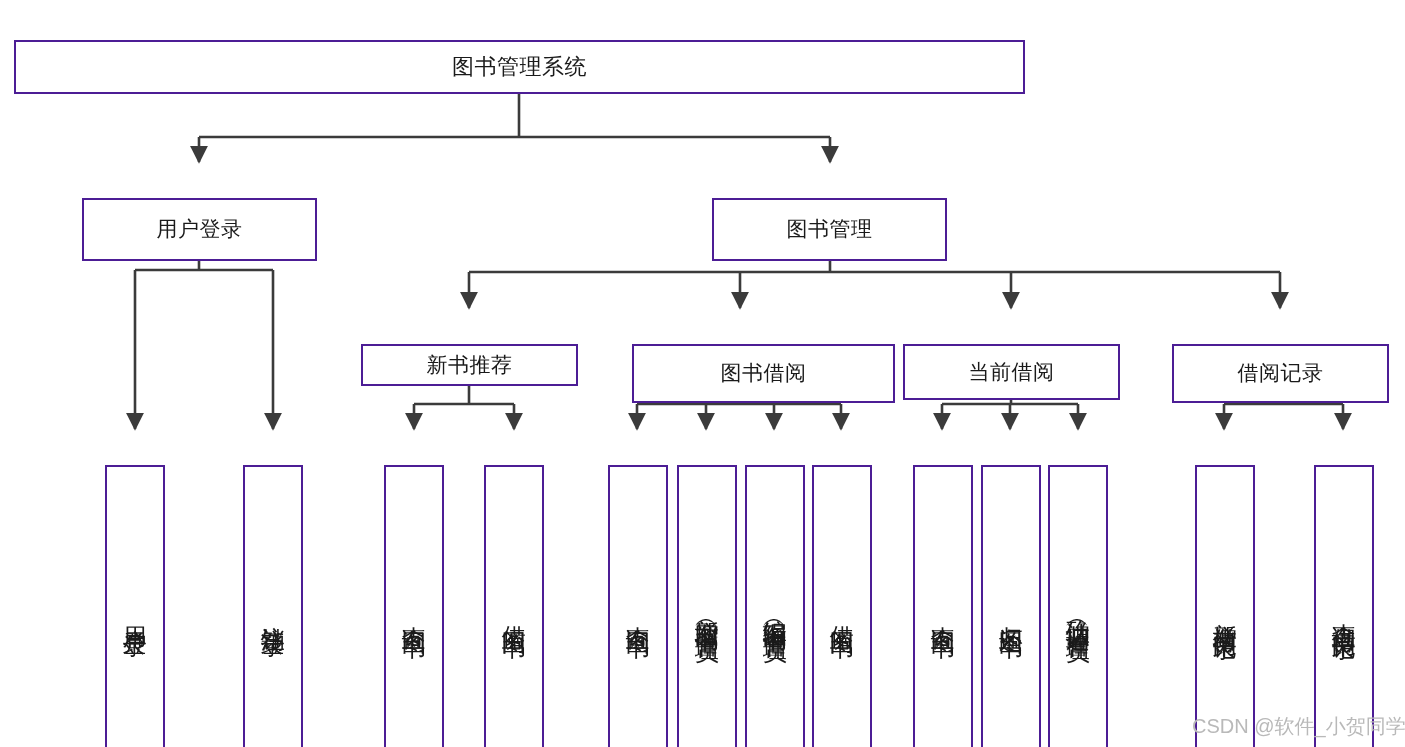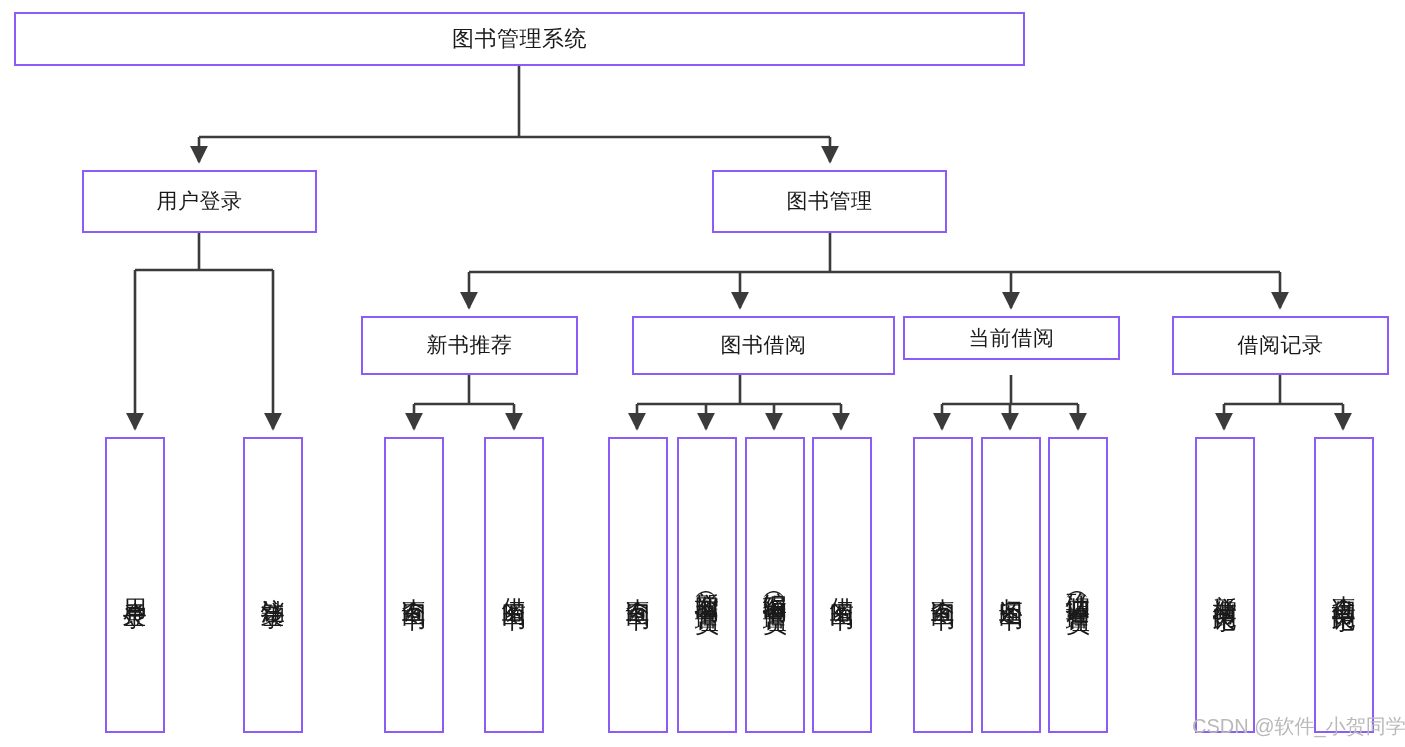--- a/index.html
+++ b/index.html
@@ -20,25 +20,26 @@
     left: 0;
     top: 0;
     width: 1405px;
     height: 747px;
     pointer-events: none;
   }
   .node {
     position: absolute;
     box-sizing: border-box;
     background: #ffffff;
-    border: 2px solid #8b5cf6;
+    border: 2px solid #4c1d95;
     display: flex;
     align-items: center;
     justify-content: center;
     color: #1a1a1a;
+    margin-top: 28px;
   }
   .node .lbl {
     display: block;
     text-align: center;
     line-height: 1.18;
     letter-spacing: 0.5px;
   }
   .node.horiz .lbl {
     writing-mode: horizontal-tb;
     font-size: 21px;
@@ -124,27 +125,27 @@
     <span class="lbl">图书管理系统</span>
   </div>
 
   <div class="node horiz" style="left:82px; top:170px; width:235px; height:63px;">
     <span class="lbl">用户登录</span>
   </div>
   <div class="node horiz" style="left:712px; top:170px; width:235px; height:63px;font-family:Liberation Serif, serif;">
     <span class="lbl">图书管理</span>
   </div>
 
-  <div class="node horiz" style="left:361px; top:316px; width:217px; height:59px;">
+  <div class="node horiz" style="left:361px; top:316px; width:217px; height:42px;">
     <span class="lbl">新书推荐</span>
   </div>
   <div class="node horiz" style="left:632px; top:316px; width:263px; height:59px;">
     <span class="lbl">图书借阅</span>
   </div>
-  <div class="node horiz" style="left:903px; top:316px; width:217px; height:44px;">
+  <div class="node horiz" style="left:903px; top:316px; width:217px; height:56px;">
     <span class="lbl">当前借阅</span>
   </div>
   <div class="node horiz" style="left:1172px; top:316px; width:217px; height:59px;">
     <span class="lbl">借阅记录</span>
   </div>
 
   <div class="node vert" style="left:105px; top:437px; width:60px; height:296px;">
     <span class="lbl">用户登录</span>
   </div>
   <div class="node vert" style="left:243px; top:437px; width:60px; height:296px;">

